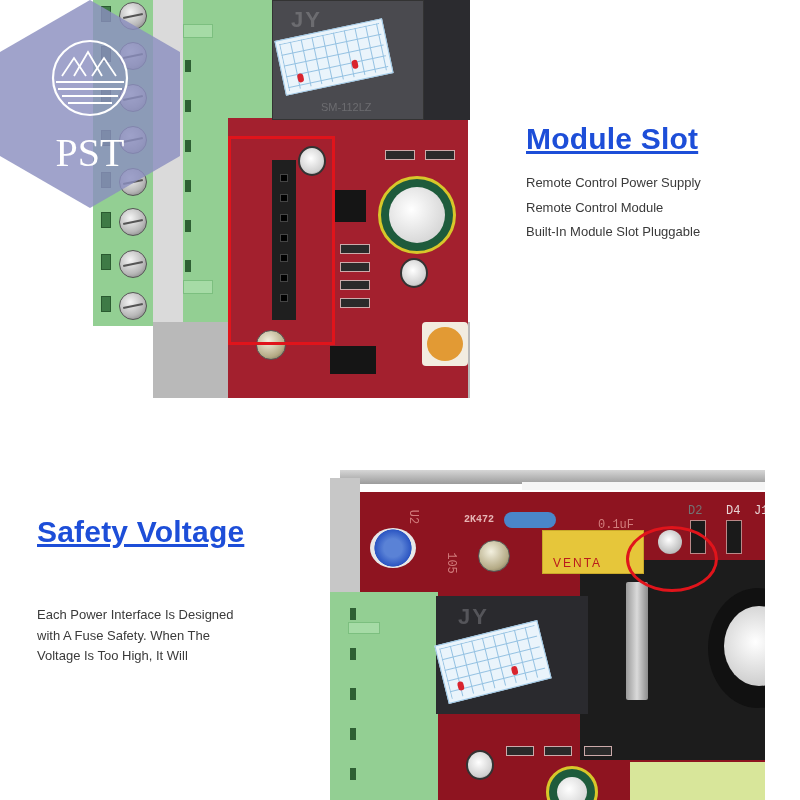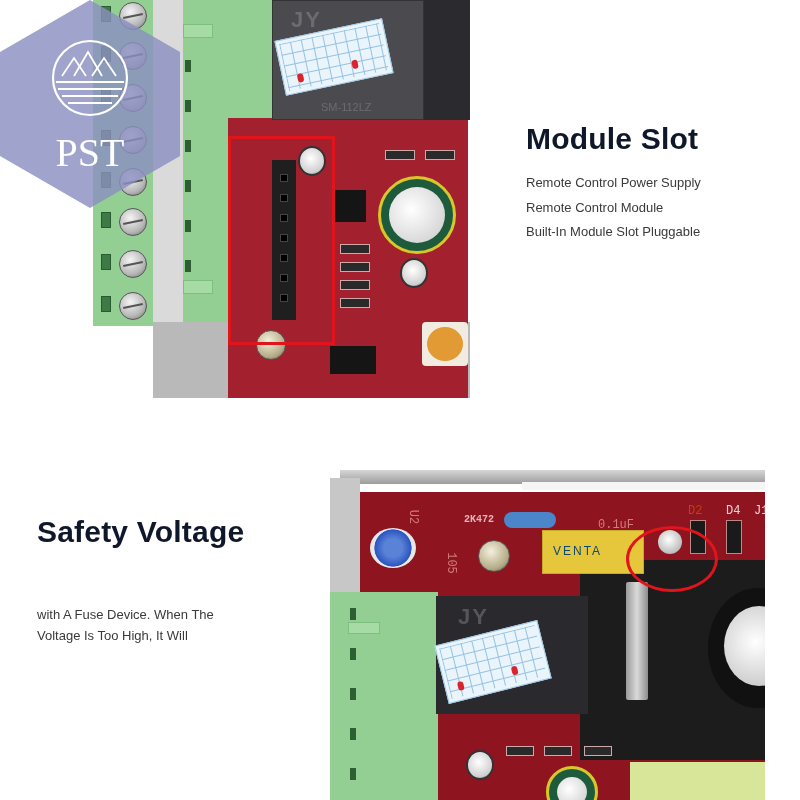--- a/index.html
+++ b/index.html
@@ -35,42 +35,42 @@
   .smd { position: absolute; background: #2a2a2a; border: 1px solid #caa; }
   .trimmer { position: absolute; background: #f2ece0; border-radius: 4px; }
   .trimmer::after { content: ""; position: absolute; inset: 5px; border-radius: 50%; background: #e29a34; }
   .mount-screw { position: absolute; border-radius: 50%; background: radial-gradient(circle at 40% 35%, #f3f0df, #b5ab86 65%, #5e5741); border: 1px solid #555; }
   .highlight-rect { position: absolute; left: 228px; top: 136px; width: 107px; height: 209px; border: 3px solid #e0141b; }
 
   
   .watermark { position: absolute; left: 0; top: 0; width: 180px; height: 208px; pointer-events: none; }
 
   
-  .section-title { position: absolute; font-weight: bold; color: #0f172a; letter-spacing: 0.2px; }
+  .section-title { position: absolute; font-weight: bold; color: #1d4ed8; letter-spacing: 0.2px; text-decoration: underline; }
   .section-body { position: absolute; color: #3a3a3a; }
   .module-title { left: 526px; top: 122px; font-size: 30px; }
   .module-body { left: 526px; top: 171px; font-size: 13px; line-height: 24.5px; }
   .safety-title { left: 37px; top: 515px; font-size: 30px; }
   .safety-body { left: 37px; top: 605px; font-size: 13px; line-height: 20.5px; }
 
   
   .photo-bot { position: absolute; left: 330px; top: 470px; width: 435px; height: 330px; overflow: hidden; background: #fff; }
   .pb-lid { position: absolute; left: 10px; top: 0; width: 425px; height: 14px; background: linear-gradient(#d6d6d6, #9c9c9c); }
   .pb-lid-shine { position: absolute; left: 192px; top: 12px; width: 243px; height: 8px; background: #f5f5f5; }
   .pb-case { position: absolute; left: 0; top: 8px; width: 30px; height: 322px; background: #c7c7c7; }
   .pb-pcb { position: absolute; left: 30px; top: 22px; width: 405px; height: 308px; background: #8e1420; }
   .pb-dark { position: absolute; left: 250px; top: 90px; width: 185px; height: 200px; background: #1c1c1c; }
   .pb-terminal { position: absolute; left: 0; top: 122px; width: 108px; height: 208px; background: #93cf93; }
   .pb-terminal .tab { position: absolute; left: 18px; top: 30px; width: 32px; height: 12px; background: #a6dba6; border: 1px solid #7cbf7f; }
   .pb-terminal .notch { position: absolute; left: 20px; width: 6px; height: 12px; background: #2e5f33; }
   .pb-relay { position: absolute; left: 106px; top: 126px; width: 152px; height: 118px; background: #2a2a2e; }
   .pb-relay .logo { position: absolute; left: 22px; top: 8px; color: #55555a; font-size: 22px; font-weight: bold; letter-spacing: 2px; }
   .pb-pot { position: absolute; left: 40px; top: 58px; width: 46px; height: 40px; border-radius: 50%; background: radial-gradient(circle, #5a82d6 30%, #2b55c2 60%, #e8e8e8 62%); }
   .pb-yellow { position: absolute; left: 212px; top: 60px; width: 102px; height: 44px; background: #e6c63a; border: 1px solid #c9a92a; }
-  .pb-yellow span { position: absolute; left: 10px; top: 13px; font-size: 12px; color: #0c4a6e; letter-spacing: 2px; }
+  .pb-yellow span { position: absolute; left: 10px; top: 25px; font-size: 12px; color: #b91c1c; letter-spacing: 2px; }
   .pb-bluecap { position: absolute; left: 174px; top: 42px; width: 52px; height: 16px; border-radius: 8px; background: #4a86c9; }
   .pb-label { position: absolute; color: #d27c7c; font-size: 12px; font-family: "Liberation Mono", monospace; }
   .pb-heatsink { position: absolute; left: 296px; top: 112px; width: 22px; height: 118px; background: linear-gradient(90deg, #9a9a9a, #dadada, #8c8c8c); border-radius: 2px; }
   .pb-bigcap { position: absolute; left: 378px; top: 118px; width: 100px; height: 120px; border-radius: 50%; background: #111; }
   .pb-bigcap::after { content: ""; position: absolute; left: 16px; top: 18px; width: 70px; height: 80px; border-radius: 50%; background: radial-gradient(circle at 45% 45%, #ffffff, #bdbdbd); }
   .pb-transformer { position: absolute; left: 300px; top: 292px; width: 135px; height: 38px; background: #d8e69a; }
   .pb-fuse { position: absolute; left: 328px; top: 60px; width: 24px; height: 24px; border-radius: 50%; background: radial-gradient(circle at 45% 40%, #ffffff, #bdbdbd 70%, #333); }
   .pb-diode { position: absolute; width: 16px; height: 34px; background: #1a1a1a; border: 1px solid #b88; }
   .highlight-circle { position: absolute; left: 626px; top: 526px; width: 92px; height: 66px; border: 3px solid #e0141b; border-radius: 50%; }
 </style>
@@ -161,42 +161,43 @@
 
 <div class="section-title module-title">Module Slot</div>
 <div class="section-body module-body">
   <div>Remote Control Power Supply</div>
   <div>Remote Control Module</div>
   <div>Built-In Module Slot Pluggable</div>
 </div>
 
 <div class="section-title safety-title">Safety Voltage</div>
 <div class="section-body safety-body">
-  <div>with A Fuse Device. When The</div>
+  <div>Each Power Interface Is Designed</div>
+  <div>with A Fuse Safety. When The</div>
   <div>Voltage Is Too High, It Will</div>
 </div>
 
 <div class="photo-bot">
   <div class="pb-pcb"></div>
   <div class="pb-dark"></div>
   <div class="pb-lid"></div>
   <div class="pb-lid-shine"></div>
   <div class="pb-case"></div>
   <div class="pb-pot"></div>
   <span class="pb-label" style="left:76px;top:40px;transform:rotate(90deg);">U2</span>
   <span class="pb-label" style="left:134px;top:44px;color:#e6b5b5;font-size:10px;font-weight:bold;">2K472</span>
   <span class="pb-label" style="left:110px;top:86px;transform:rotate(90deg);">105</span>
   <div class="mount-screw" style="left:148px;top:70px;width:32px;height:32px;"></div>
   <div class="pb-bluecap"></div>
   <span class="pb-label" style="left:268px;top:48px;">0.1uF</span>
   <div class="pb-yellow">
       <span>VENTA</span>
     </div>
   <div class="pb-fuse"></div>
-  <span class="pb-label" style="left:358px;top:34px;color:#c2410c;">D2</span>
+  <span class="pb-label" style="left:358px;top:34px;color:#737373;">D2</span>
   <span class="pb-label" style="left:396px;top:34px;color:#e8d6d6;">D4</span>
   <span class="pb-label" style="left:424px;top:34px;color:#e8d6d6;">J1</span>
   <div class="pb-diode" style="left:360px;top:50px;"></div>
   <div class="pb-diode" style="left:396px;top:50px;"></div>
   <div class="pb-terminal">
     <div class="tab"></div>
     <div class="notch" style="top:16px"></div>
     <div class="notch" style="top:56px"></div>
     <div class="notch" style="top:96px"></div>
     <div class="notch" style="top:136px"></div>

